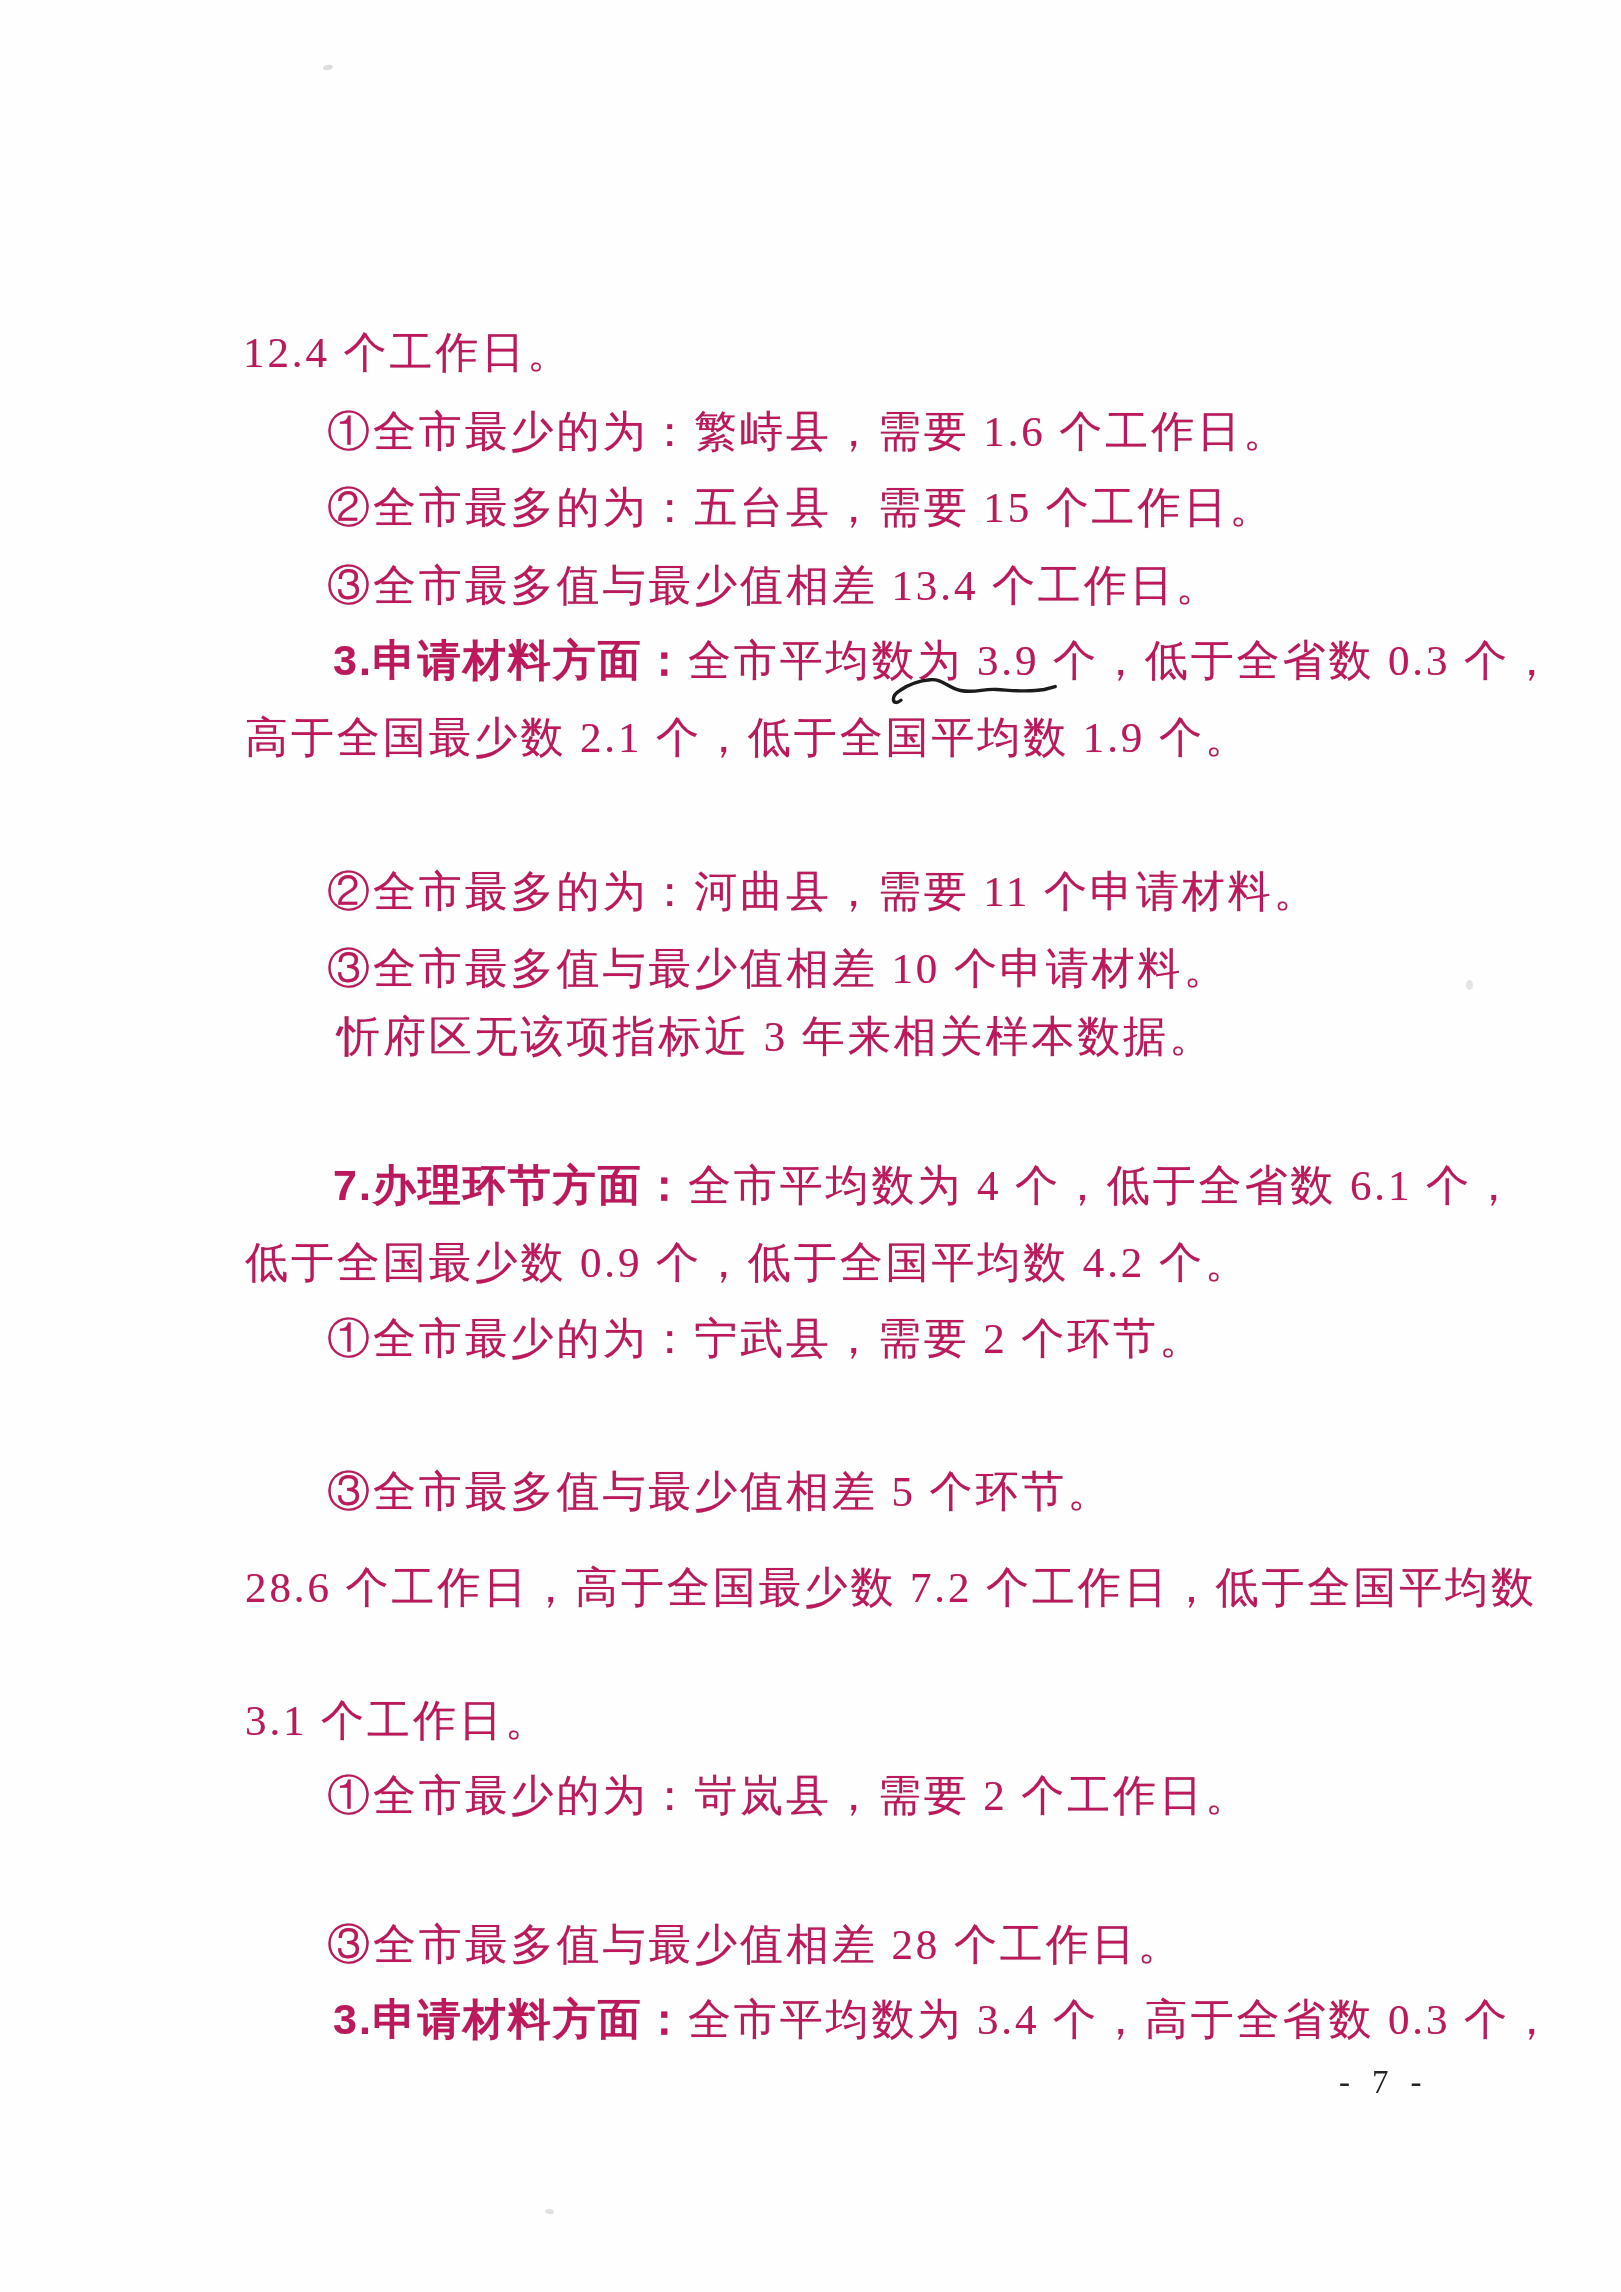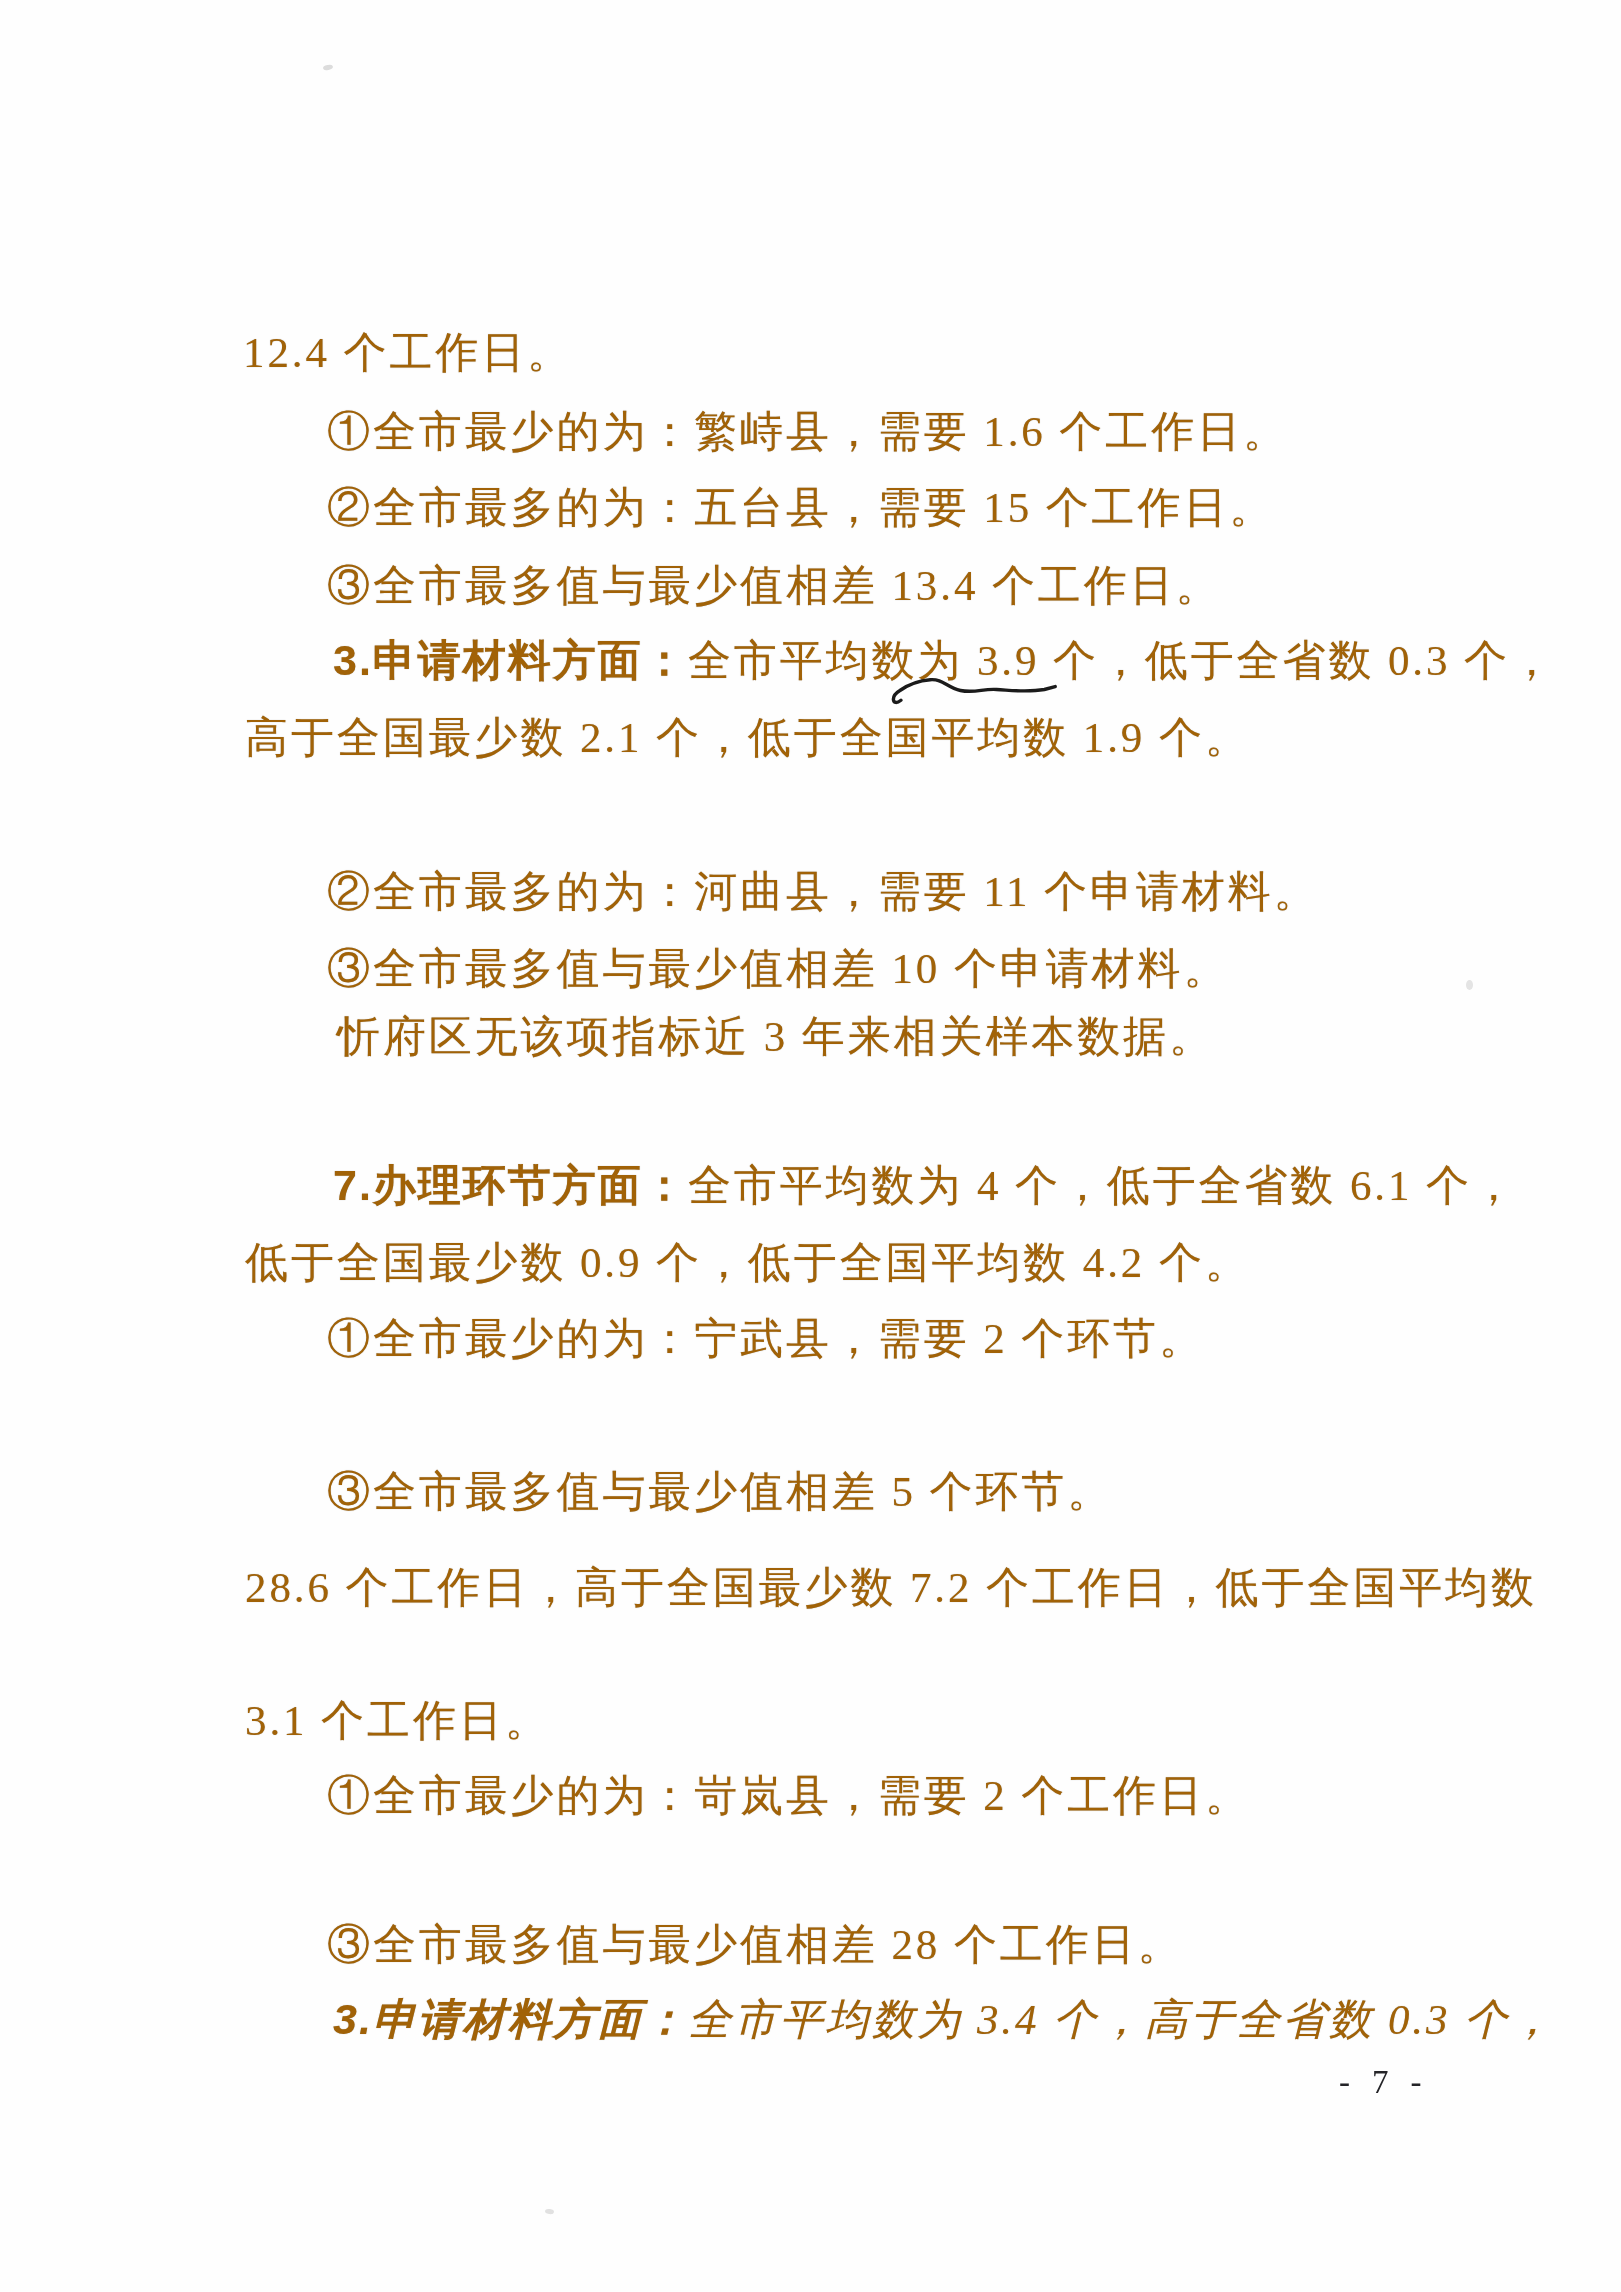--- a/index.html
+++ b/index.html
@@ -15,21 +15,21 @@
     overflow: hidden;
     font-family: "Liberation Serif", "DejaVu Serif", serif;
     color: #1f1f1f;
   }
   .line {
     position: absolute;
     font-size: 43px;
     line-height: 47px;
     letter-spacing: 2.9px;
     white-space: nowrap;
-    color: #a16207;
+    color: #be185d;
     text-shadow: 0 0 1px rgba(40,40,40,0.35);
   }
   .lead {
     font-family: "Liberation Sans", "DejaVu Sans", sans-serif;
     font-weight: 700;
     letter-spacing: 2px;
   }
   .page-number {
     position: absolute;
     top: 2064px;
@@ -74,21 +74,21 @@
   <div class="line" style="top:1162px; left:333px;"><span class="lead">7.办理环节方面：</span><span>全市平均数为 4 个，低于全省数 6.1 个，</span></div>
   <div class="line" style="top:1239px; left:245px;"><span>低于全国最少数 0.9 个，低于全国平均数 4.2 个。</span></div>
   <div class="line" style="top:1315px; left:327px;"><span>①全市最少的为：宁武县，需要 2 个环节。</span></div>
   <div class="line" style="top:1468px; left:327px;"><span>③全市最多值与最少值相差 5 个环节。</span></div>
 
   <div class="line" style="top:1564px; left:245px;"><span>28.6 个工作日，高于全国最少数 7.2 个工作日，低于全国平均数</span></div>
   <div class="line" style="top:1697px; left:245px;"><span>3.1 个工作日。</span></div>
   <div class="line" style="top:1772px; left:327px;"><span>①全市最少的为：岢岚县，需要 2 个工作日。</span></div>
   <div class="line" style="top:1921px; left:327px;"><span>③全市最多值与最少值相差 28 个工作日。</span></div>
 
-  <div class="line" style="top:1996px; left:333px;font-style:italic;"><span class="lead">3.申请材料方面：</span><span>全市平均数为 3.4 个，高于全省数 0.3 个，</span></div>
+  <div class="line" style="top:1996px; left:333px;"><span class="lead">3.申请材料方面：</span><span>全市平均数为 3.4 个，高于全省数 0.3 个，</span></div>
 
   <svg class="wavy" viewBox="0 0 190 42">
     <path d="M14,32 C5,39 3,28 13,22 C23,15 31,12 44,11 C57,10 61,19 75,22 C90,25 98,20 112,21 C129,22 143,24 161,21 L172,18" fill="none" stroke="#1b1b1b" stroke-width="3.5" stroke-linecap="round"></path>
   </svg>
 
   <div class="page-number">- 7 -</div>
 
   <div class="speck s1"></div>
   <div class="speck s2"></div>
   <div class="speck s3"></div>

